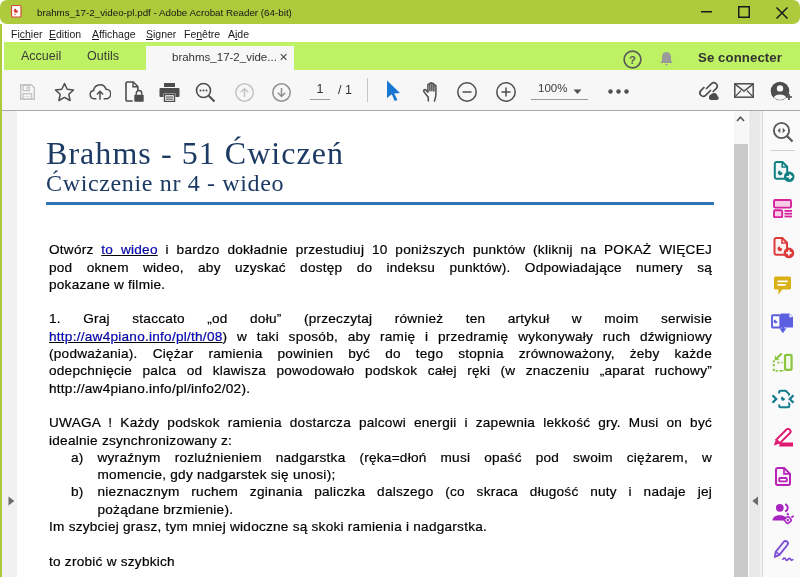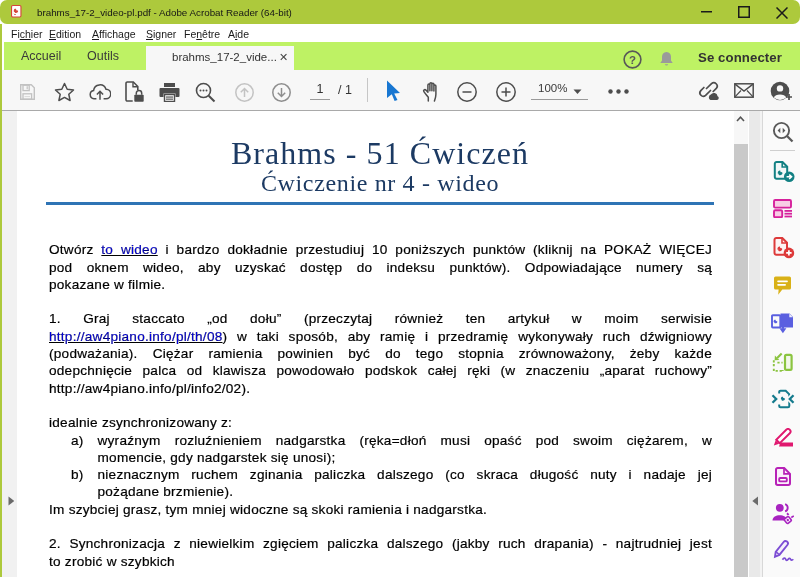--- a/index.html
+++ b/index.html
@@ -27,21 +27,21 @@
   #greenL { position:absolute; left:0; top:24px; width:2px; height:553px; background:#adc93c; }
   #page { position:absolute; left:17px; top:111px; width:717px; height:466px; background:#ffffff; }
   #scrollbar { position:absolute; left:734px; top:111px; width:14px; height:466px; background:#f7f7f7; }
   #scrollthumb { position:absolute; left:734px; top:144px; width:14px; height:433px; background:#c9c9c9; }
   #divstrip { position:absolute; left:749px; top:111px; width:11px; height:466px; background:#e9e9e9; }
   #divstrip2 { position:absolute; left:760px; top:111px; width:3px; height:466px; background:#f3f3f3; border-right:1px solid #d8d8d8; }
   #toolspanel { position:absolute; left:763px; top:111px; width:37px; height:466px; background:#fafafa; }
   .tpi { position:absolute; left:770px; }
 
   #doc { position:absolute; left:46px; top:111px; width:668px; }
-  .serif { font-family:"Liberation Serif", serif; color:#1c3a63; text-align:center; }
+  .serif { font-family:"Liberation Serif", serif; color:#1c3a63; }
   #h1 { position:absolute; top:23.5px; width:668px; font-size:32px; letter-spacing:1.05px; }
   #h2 { position:absolute; top:59px; width:668px; font-size:24px; letter-spacing:0.65px; }
   #rule { position:absolute; top:91px; width:668px; height:3px; background:#2e74b5; }
   #bodytext { position:absolute; left:3px; top:130.3px; width:663px; }
   .body { font-size:13.6px; line-height:17.3px; color:#000; letter-spacing:0.25px; -webkit-text-stroke:0.2px #000; }
   .jline { text-align:justify; text-align-last:justify; }
   .lline { text-align:left; }
   a.lnk { color:#0101e6; text-decoration:underline; }
 </style>
 </head>
@@ -319,23 +319,23 @@
       <div class="jline">Otwórz <a class="lnk">to wideo</a> i bardzo dokładnie przestudiuj 10 poniższych punktów (kliknij na POKAŻ WIĘCEJ</div>
       <div class="jline">pod oknem wideo, aby uzyskać dostęp do indeksu punktów). Odpowiadające numery są</div>
       <div class="lline">pokazane w filmie.</div>
       <div style="height:17.3px"></div>
       <div class="jline">1. Graj staccato „od dołu” (przeczytaj również ten artykuł w moim serwisie</div>
       <div class="jline"><a class="lnk">http://aw4piano.info/pl/th/08</a>) w taki sposób, aby ramię i przedramię wykonywały ruch dźwigniowy</div>
       <div class="jline">(podważania). Ciężar ramienia powinien być do tego stopnia zrównoważony, żeby każde</div>
       <div class="jline">odepchnięcie palca od klawisza powodowało podskok całej ręki (w znaczeniu „aparat ruchowy”</div>
       <div class="lline">http://aw4piano.info/pl/info2/02).</div>
       <div style="height:17.3px"></div>
+      <div class="jline">UWAGA ! Każdy podskok ramienia dostarcza palcowi energii i zapewnia lekkość gry. Musi on być</div>
       <div class="lline">idealnie zsynchronizowany z:</div>
       <div class="jline" style="padding-left:48.5px; position:relative"><span style="position:absolute;left:22px">a)</span>wyraźnym rozluźnieniem nadgarstka (ręka=dłoń musi opaść pod swoim ciężarem, w</div>
       <div class="lline" style="padding-left:48.5px">momencie, gdy nadgarstek się unosi);</div>
       <div class="jline" style="padding-left:48.5px; position:relative"><span style="position:absolute;left:22px">b)</span>nieznacznym ruchem zginania paliczka dalszego (co skraca długość nuty i nadaje jej</div>
       <div class="lline" style="padding-left:48.5px">pożądane brzmienie).</div>
       <div class="lline">Im szybciej grasz, tym mniej widoczne są skoki ramienia i nadgarstka.</div>
       <div style="height:17.3px"></div>
-      <div class="jline">2. Synchronizacja z niewielkim zgięciem paliczka dalszego (jakby ruch drapania) - najtrudniej jest</div>
       <div class="lline">to zrobić w szybkich</div>
     </div>
   </div>
 
 </body></html>

